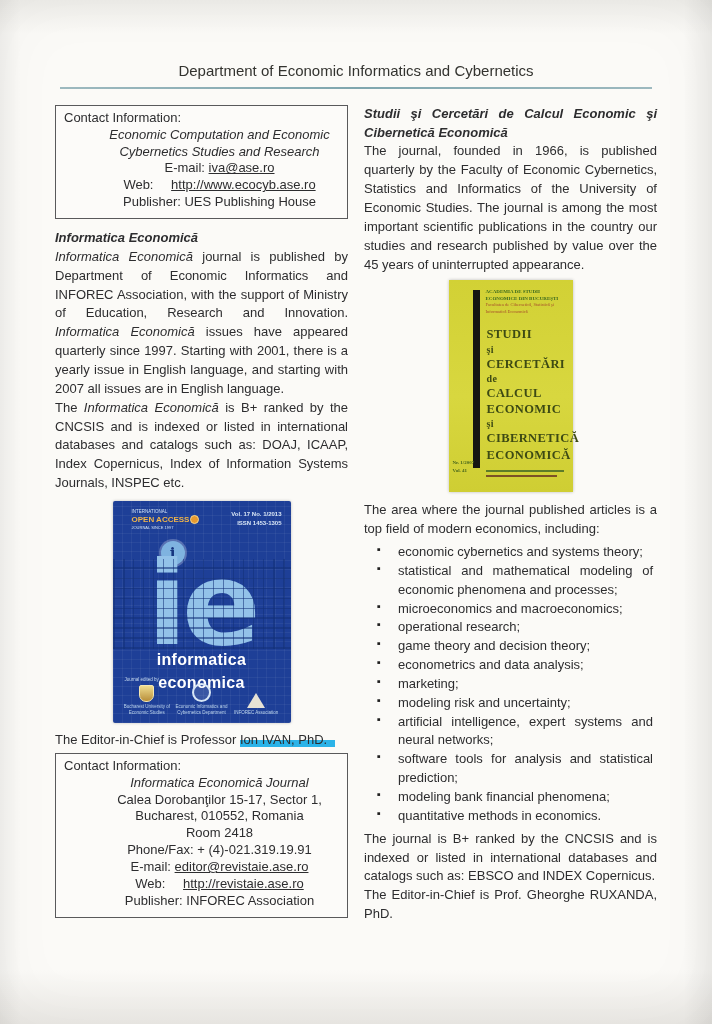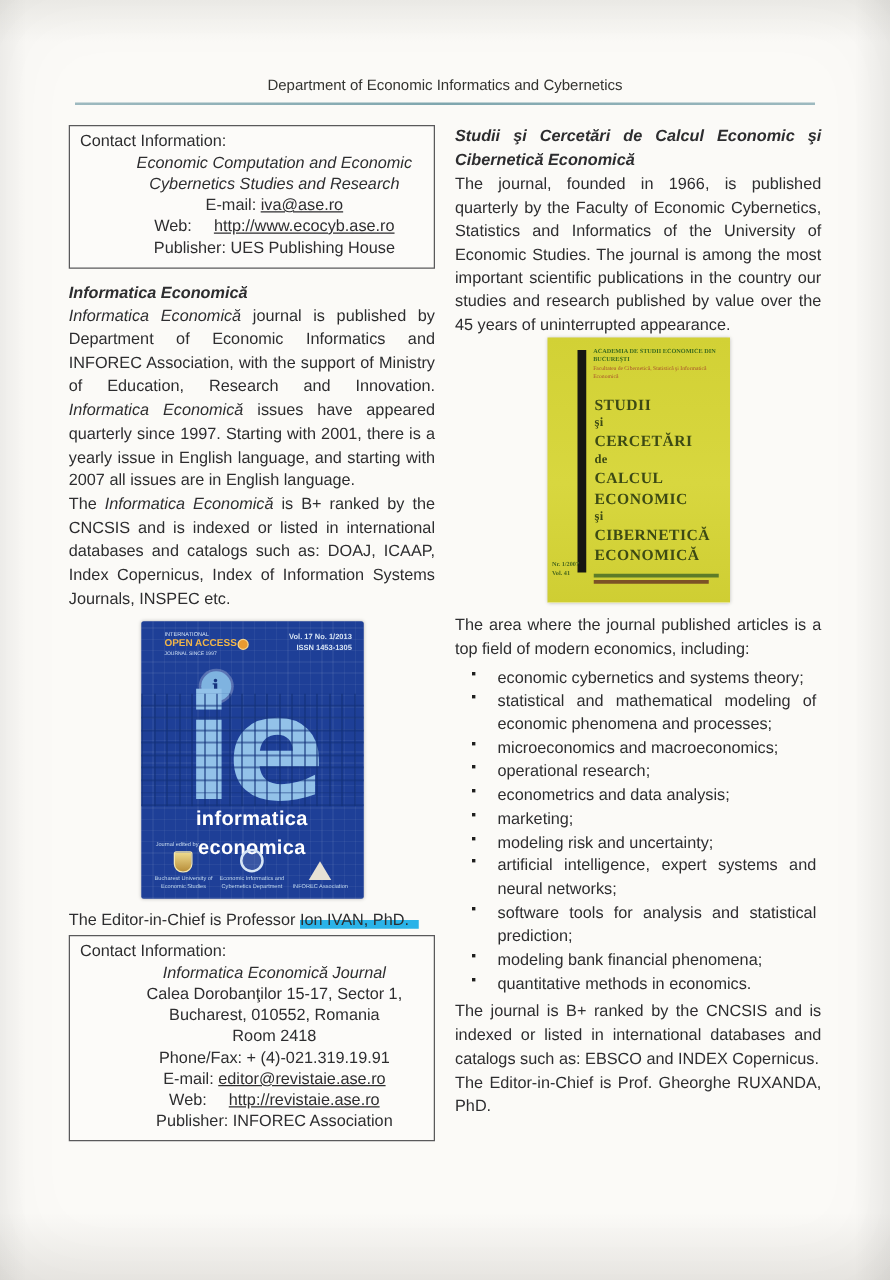--- a/index.html
+++ b/index.html
@@ -12,21 +12,21 @@
   .page{
     position:relative;width:712px;height:1024px;overflow:hidden;
     background:
       linear-gradient(90deg, rgba(0,0,0,0.045), rgba(0,0,0,0) 3%, rgba(0,0,0,0) 96%, rgba(0,0,0,0.06)),
       linear-gradient(180deg, #eeede9 0px, #fbfaf7 34px, #fbfaf7 970px, #eae8e4 1024px);
     box-shadow: inset 0 0 70px rgba(0,0,0,0.035);
     font-size:13px;line-height:1.45;
   }
   
   .header{padding-top:60px;text-align:center;}
-  .header-title{font-size:12px;color:#33332f;}
+  .header-title{font-size:15px;color:#33332f;}
   .header-rule{width:592px;height:2px;background:linear-gradient(90deg,#9db9bf,#7fa6ae,#9db9bf);margin:5px auto 5px;}
   .header-url{font-size:13.5px;color:#33332f;}
   
   .columns{display:flex;gap:16px;padding:0 55px;margin-top:16px;align-items:flex-start;}
   .col{flex:1;min-width:0;}
   .para{text-align:justify;margin:0;}
   .it{font-style:italic;}
   .section-heading{font-weight:bold;font-style:italic;text-align:justify;margin:0;}
   
   .contact-box{
@@ -78,21 +78,21 @@
   .glyph-triangle{width:0;height:0;margin:0 auto 2px;border-left:9px solid transparent;border-right:9px solid transparent;border-bottom:15px solid #e7e2d5;}
   
   .editor-line{margin:2px 0 3px;white-space:nowrap;}
   .hl{
     background-image:linear-gradient(#2bb3e8,#2bb3e8);
     background-repeat:no-repeat;background-size:104% 7px;background-position:0 103%;
     padding-right:8px;
   }
   
   .scce-cover{
-    position:relative;width:146px;height:212px;margin:0 auto 9px;
+    position:relative;width:124px;height:212px;margin:6px auto 9px;
     background:linear-gradient(180deg,#d2d135 0%,#d8d73f 55%,#cfce33 100%);
     box-shadow:0 0 3px rgba(0,0,0,0.25);font-family:"Liberation Serif", serif;
   }
   .scce-bar{position:absolute;left:24px;top:10px;bottom:24px;width:7px;background:#161612;}
   .scce-header{position:absolute;top:8px;left:37px;right:5px;line-height:1.4;}
   .scce-h1{font-size:5px;font-weight:bold;color:#3c6a1e;}
   .scce-h2{font-size:4.5px;color:#a8502c;}
   .scce-title{position:absolute;top:46px;left:38px;color:#3d4a14;font-weight:bold;line-height:1.3;font-size:12.5px;letter-spacing:0.4px;}
   .scce-title .small-word{font-size:10px;}
   .scce-nr{position:absolute;left:4px;bottom:18px;font-size:5px;color:#47651c;line-height:1.5;font-weight:bold;}
@@ -227,20 +227,21 @@
         </div>
       </div>
 
       <p class="para">The area where the journal published articles is a top field of modern economics, including:</p>
 
       <ul class="topics">
         <li>economic cybernetics and systems theory;</li>
         <li>statistical and mathematical modeling of economic phenomena and processes;</li>
         <li>microeconomics and macroeconomics;</li>
         <li>operational research;</li>
+        <li>game theory and decision theory;</li>
         <li>econometrics and data analysis;</li>
         <li>marketing;</li>
         <li>modeling risk and uncertainty;</li>
         <li>artificial intelligence, expert systems and neural networks;</li>
         <li>software tools for analysis and statistical prediction;</li>
         <li>modeling bank financial phenomena;</li>
         <li>quantitative methods in economics.</li>
       </ul>
 
       <p class="para">The journal is B+ ranked by the CNCSIS and is indexed or listed in international databases and catalogs such as: EBSCO and INDEX Copernicus.</p>

